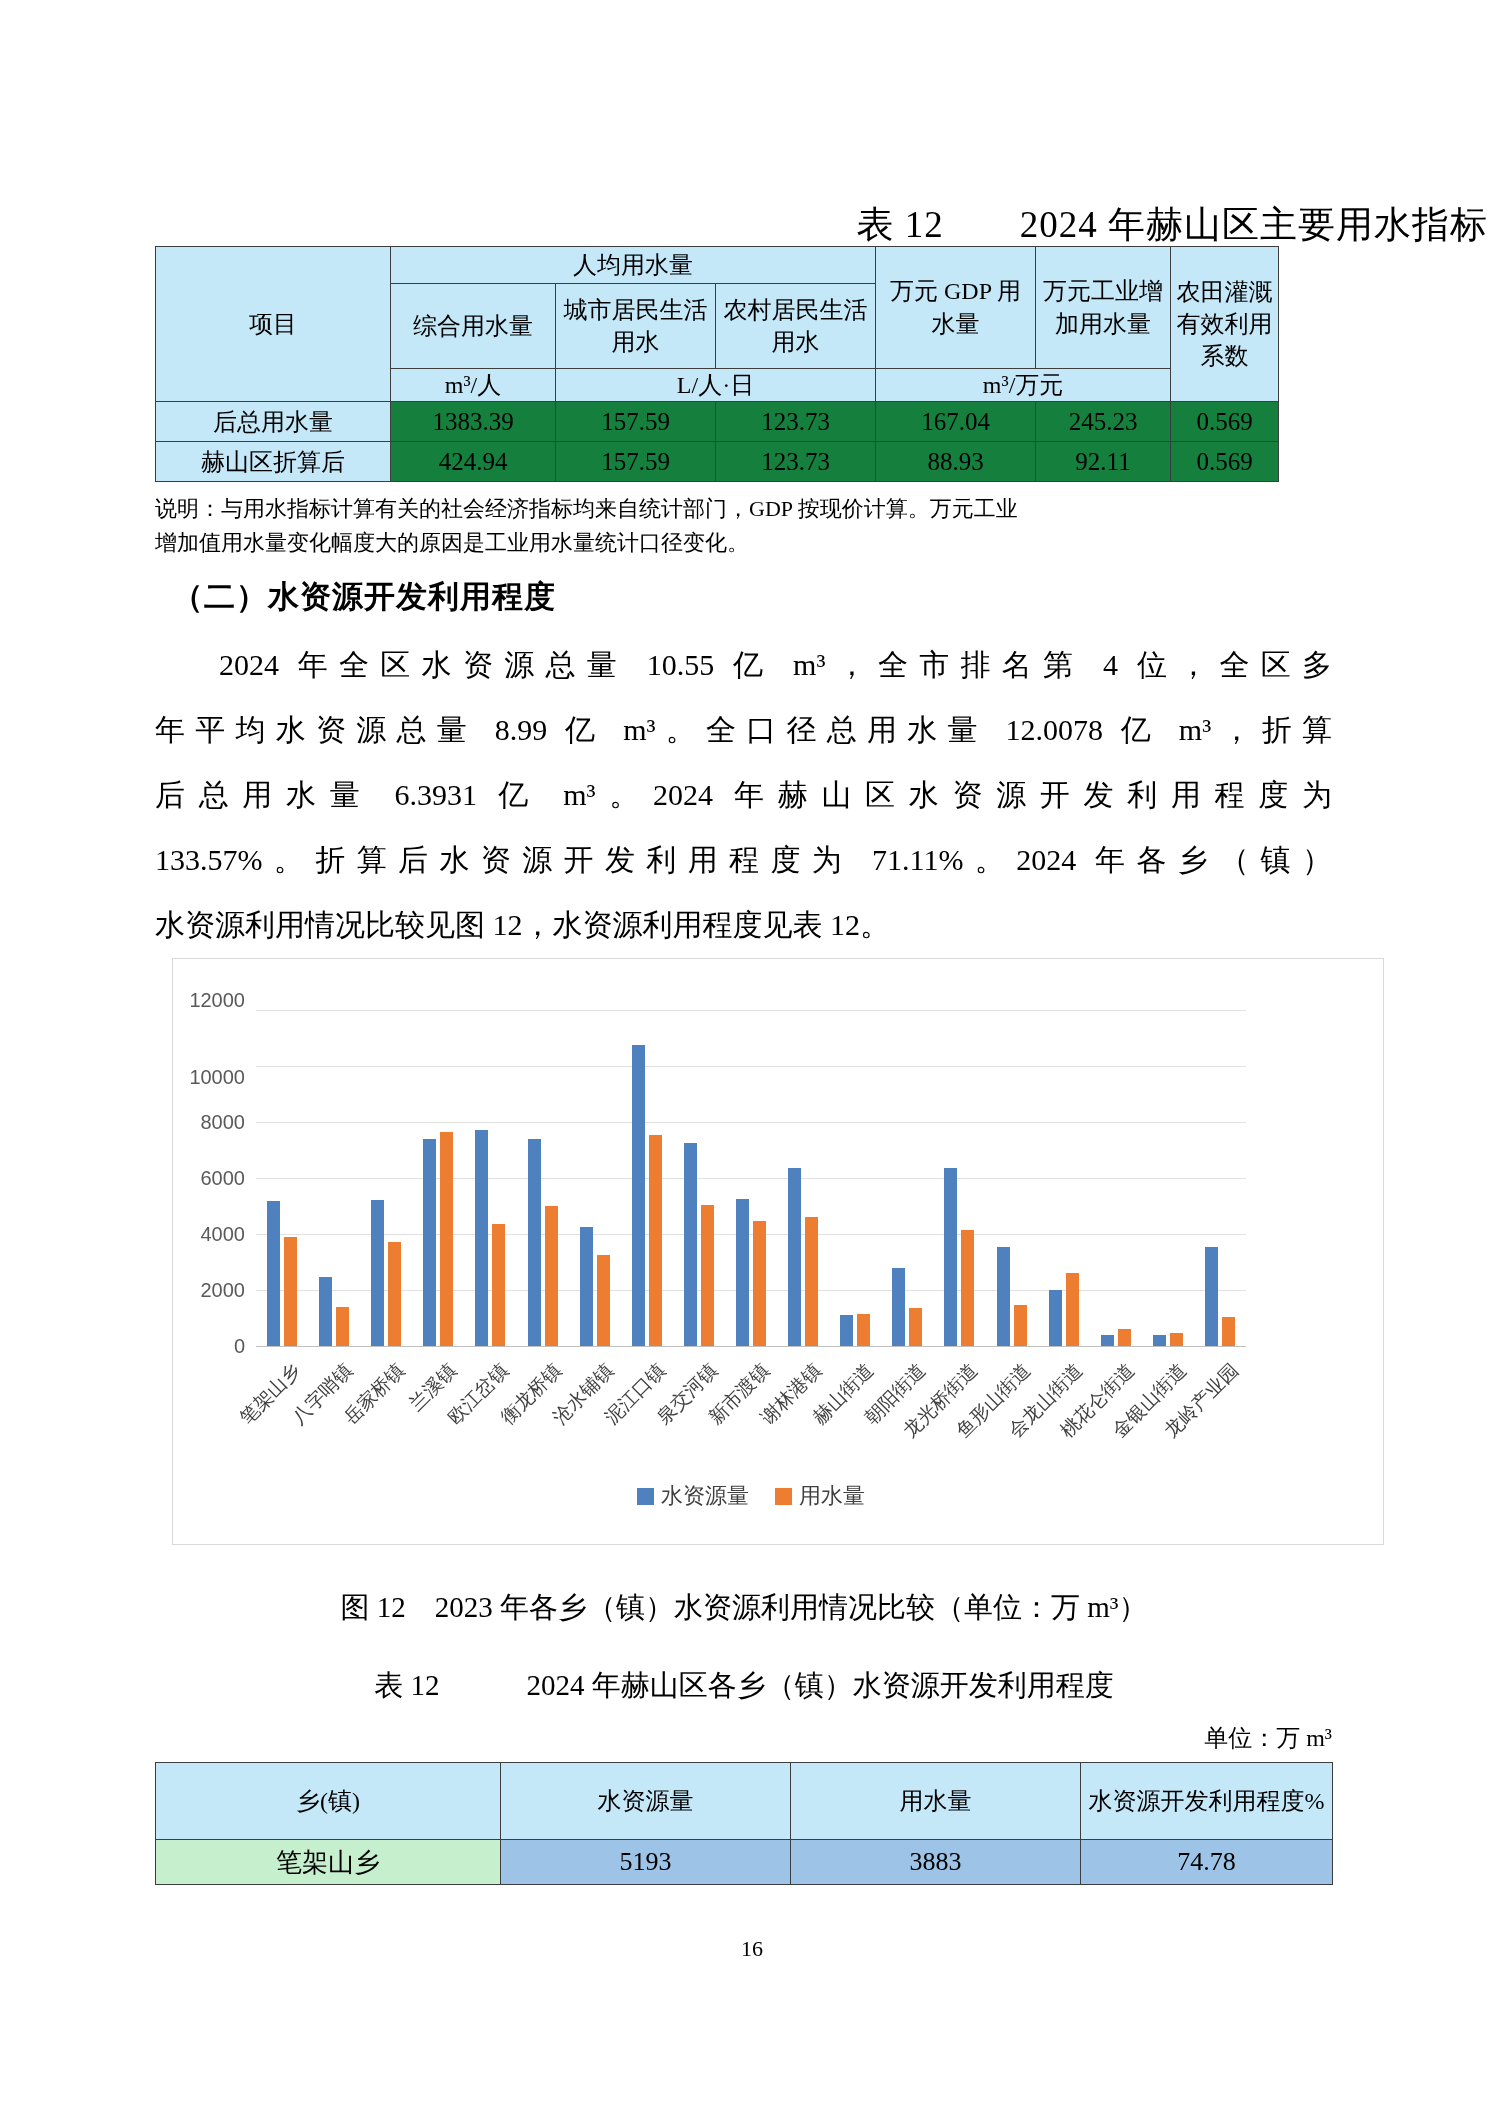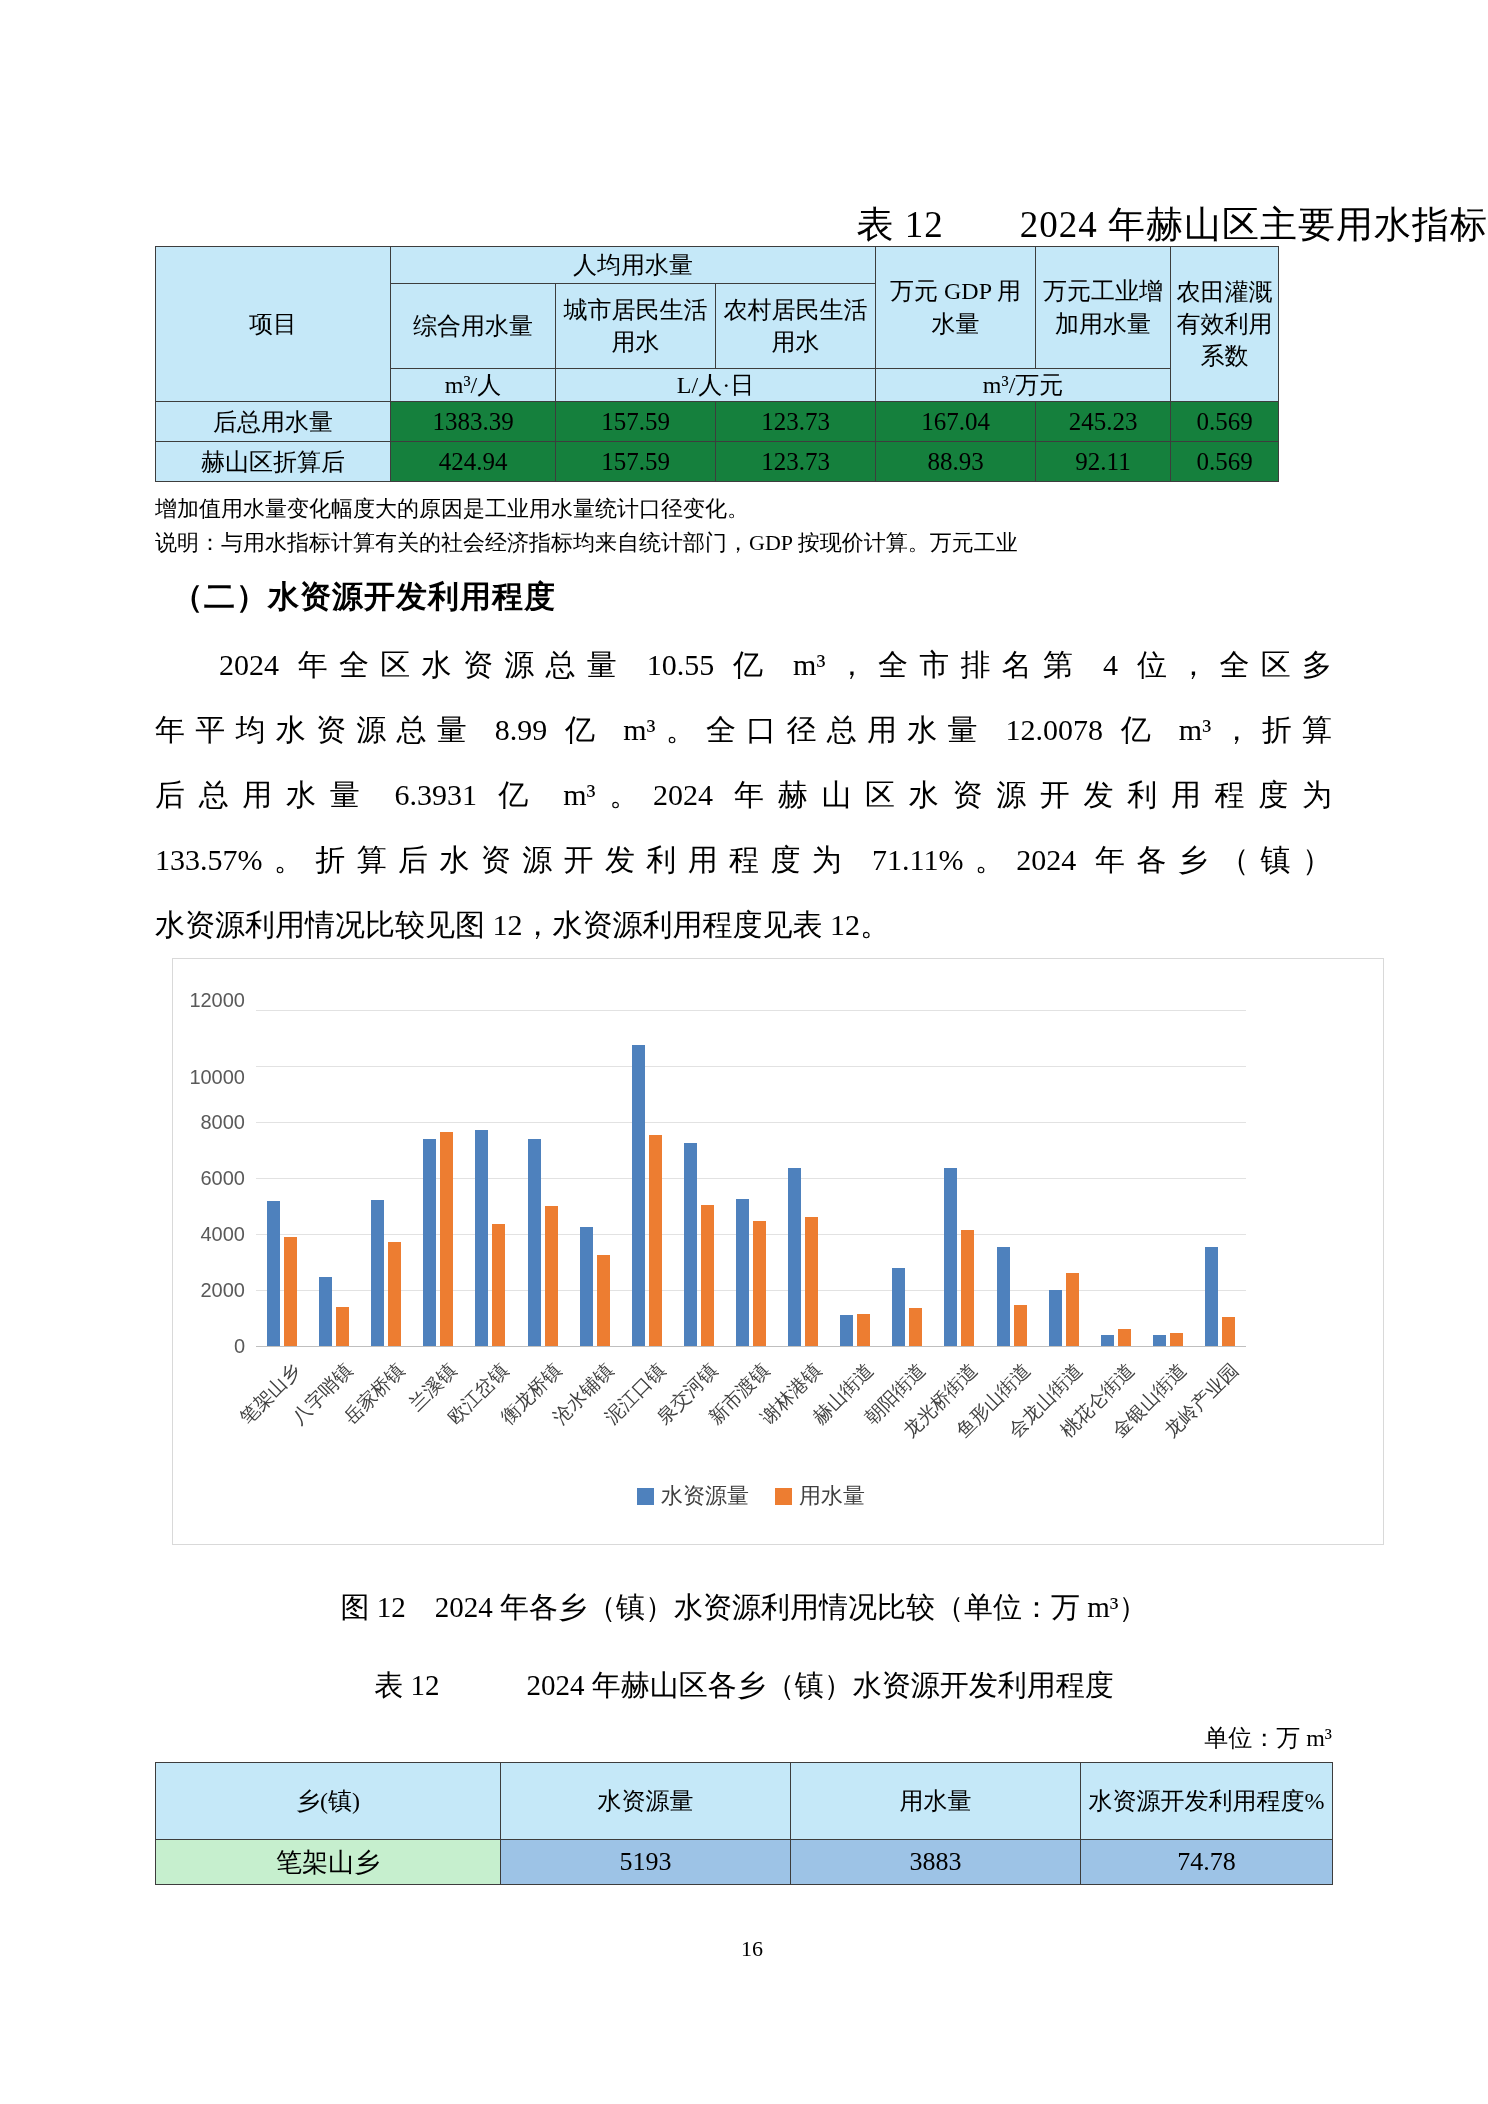--- a/index.html
+++ b/index.html
@@ -114,22 +114,22 @@
       <td class="val">157.59</td>
       <td class="val">123.73</td>
       <td class="val">88.93</td>
       <td class="val">92.11</td>
       <td class="val">0.569</td>
     </tr>
   </tbody>
     </table>
 
   <div class="note">
+    <div>说明：与用水指标计算有关的社会经济指标均来自统计部门，GDP 按现价计算。万元工业</div>
     <div>增加值用水量变化幅度大的原因是工业用水量统计口径变化。</div>
-    <div>说明：与用水指标计算有关的社会经济指标均来自统计部门，GDP 按现价计算。万元工业</div>
   </div>
 
   <div class="sec-heading">（二）水资源开发利用程度</div>
 
   <div class="para">
     <div class="pline first">2024 年全区水资源总量 10.55 亿 m³，全市排名第 4 位，全区多</div>
     <div class="pline">年平均水资源总量 8.99 亿 m³。全口径总用水量 12.0078 亿 m³，折算</div>
     <div class="pline">后总用水量 6.3931 亿 m³。2024 年赫山区水资源开发利用程度为</div>
     <div class="pline">133.57%。折算后水资源开发利用程度为 71.11%。2024 年各乡（镇）</div>
     <div class="pline last">水资源利用情况比较见图 12，水资源利用程度见表 12。</div>
@@ -258,21 +258,21 @@
           <span class="sw" style="background: rgb(78, 129, 189);"></span>
           <span>水资源量</span>
         </div>
         <div class="li">
           <span class="sw" style="background: rgb(237, 125, 49);"></span>
           <span>用水量</span>
         </div>
       </div>
   </div>
 
-  <div class="fig-caption">图 12　2024 年各乡（镇）水资源利用情况比较（单位：万 m³）</div>
+  <div class="fig-caption">图 12　2023 年各乡（镇）水资源利用情况比较（单位：万 m³）</div>
 
   <div class="t2-title">表 12　　　2024 年赫山区各乡（镇）水资源开发利用程度</div>
   <div class="unit-note">单位：万 m³</div>
 
   <table class="t2">
     <colgroup>
       <col style="width:345px">
         <col style="width:290px">
         <col style="width:290px">
         <col style="width:252px">

